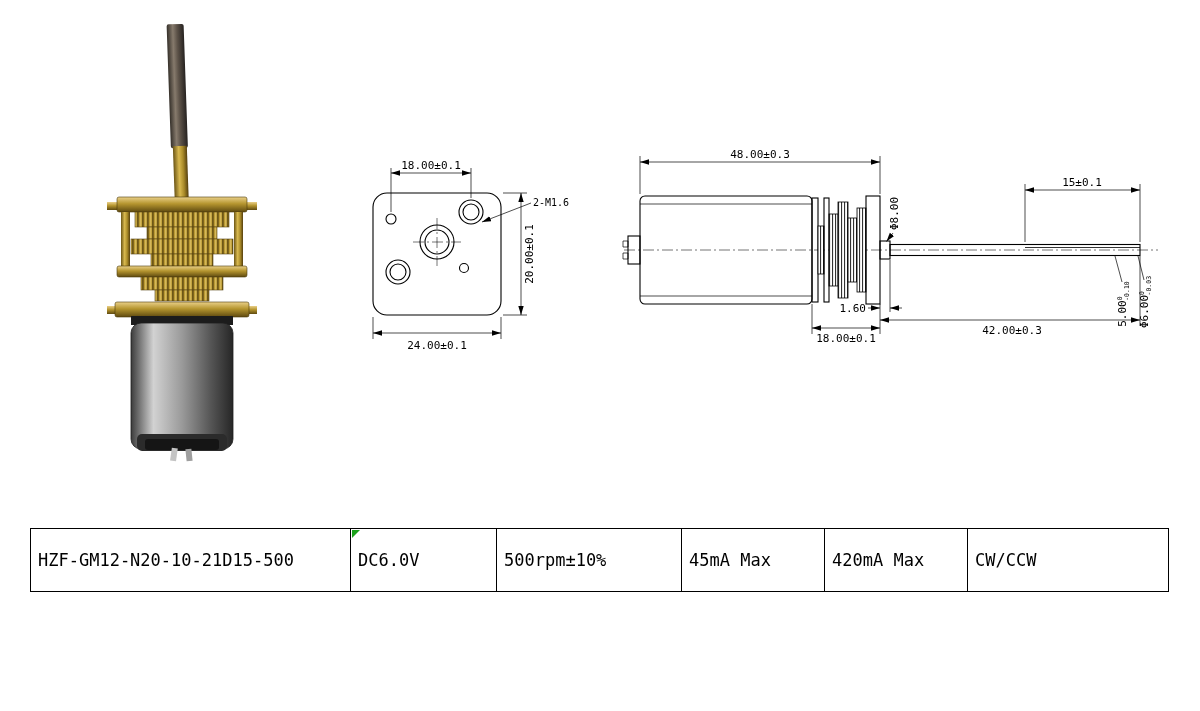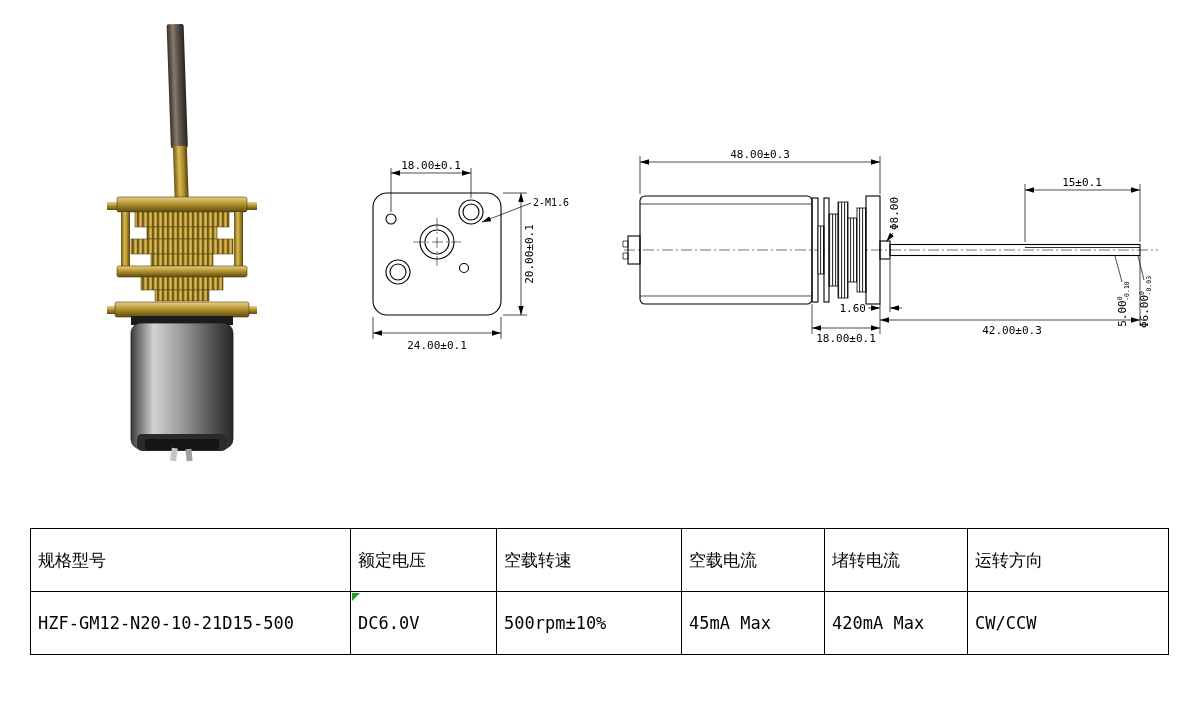--- a/index.html
+++ b/index.html
@@ -231,28 +231,20 @@
     <colgroup>
       <col style="width:320px">
         <col style="width:146px">
         <col style="width:185px">
       <col style="width:143px">
         <col style="width:143px">
         <col style="width:201px">
     </colgroup>
     <tbody>
       <tr>
-        <td><span>规格型号</span></td>
-        <td><span>额定电压</span></td>
-        <td><span>空载转速</span></td>
-        <td><span>空载电流</span></td>
-        <td><span>堵转电流</span></td>
-        <td><span>运转方向</span></td>
-      </tr>
-      <tr>
         <td><span>HZF-GM12-N20-10-21D15-500</span></td>
         <td><span class="corner-marker"></span><span>DC6.0V</span></td>
         <td><span>500rpm±10%</span></td>
         <td><span>45mA Max</span></td>
         <td><span>420mA Max</span></td>
         <td><span>CW/CCW</span></td>
       </tr>
     </tbody>
   </table>
 

